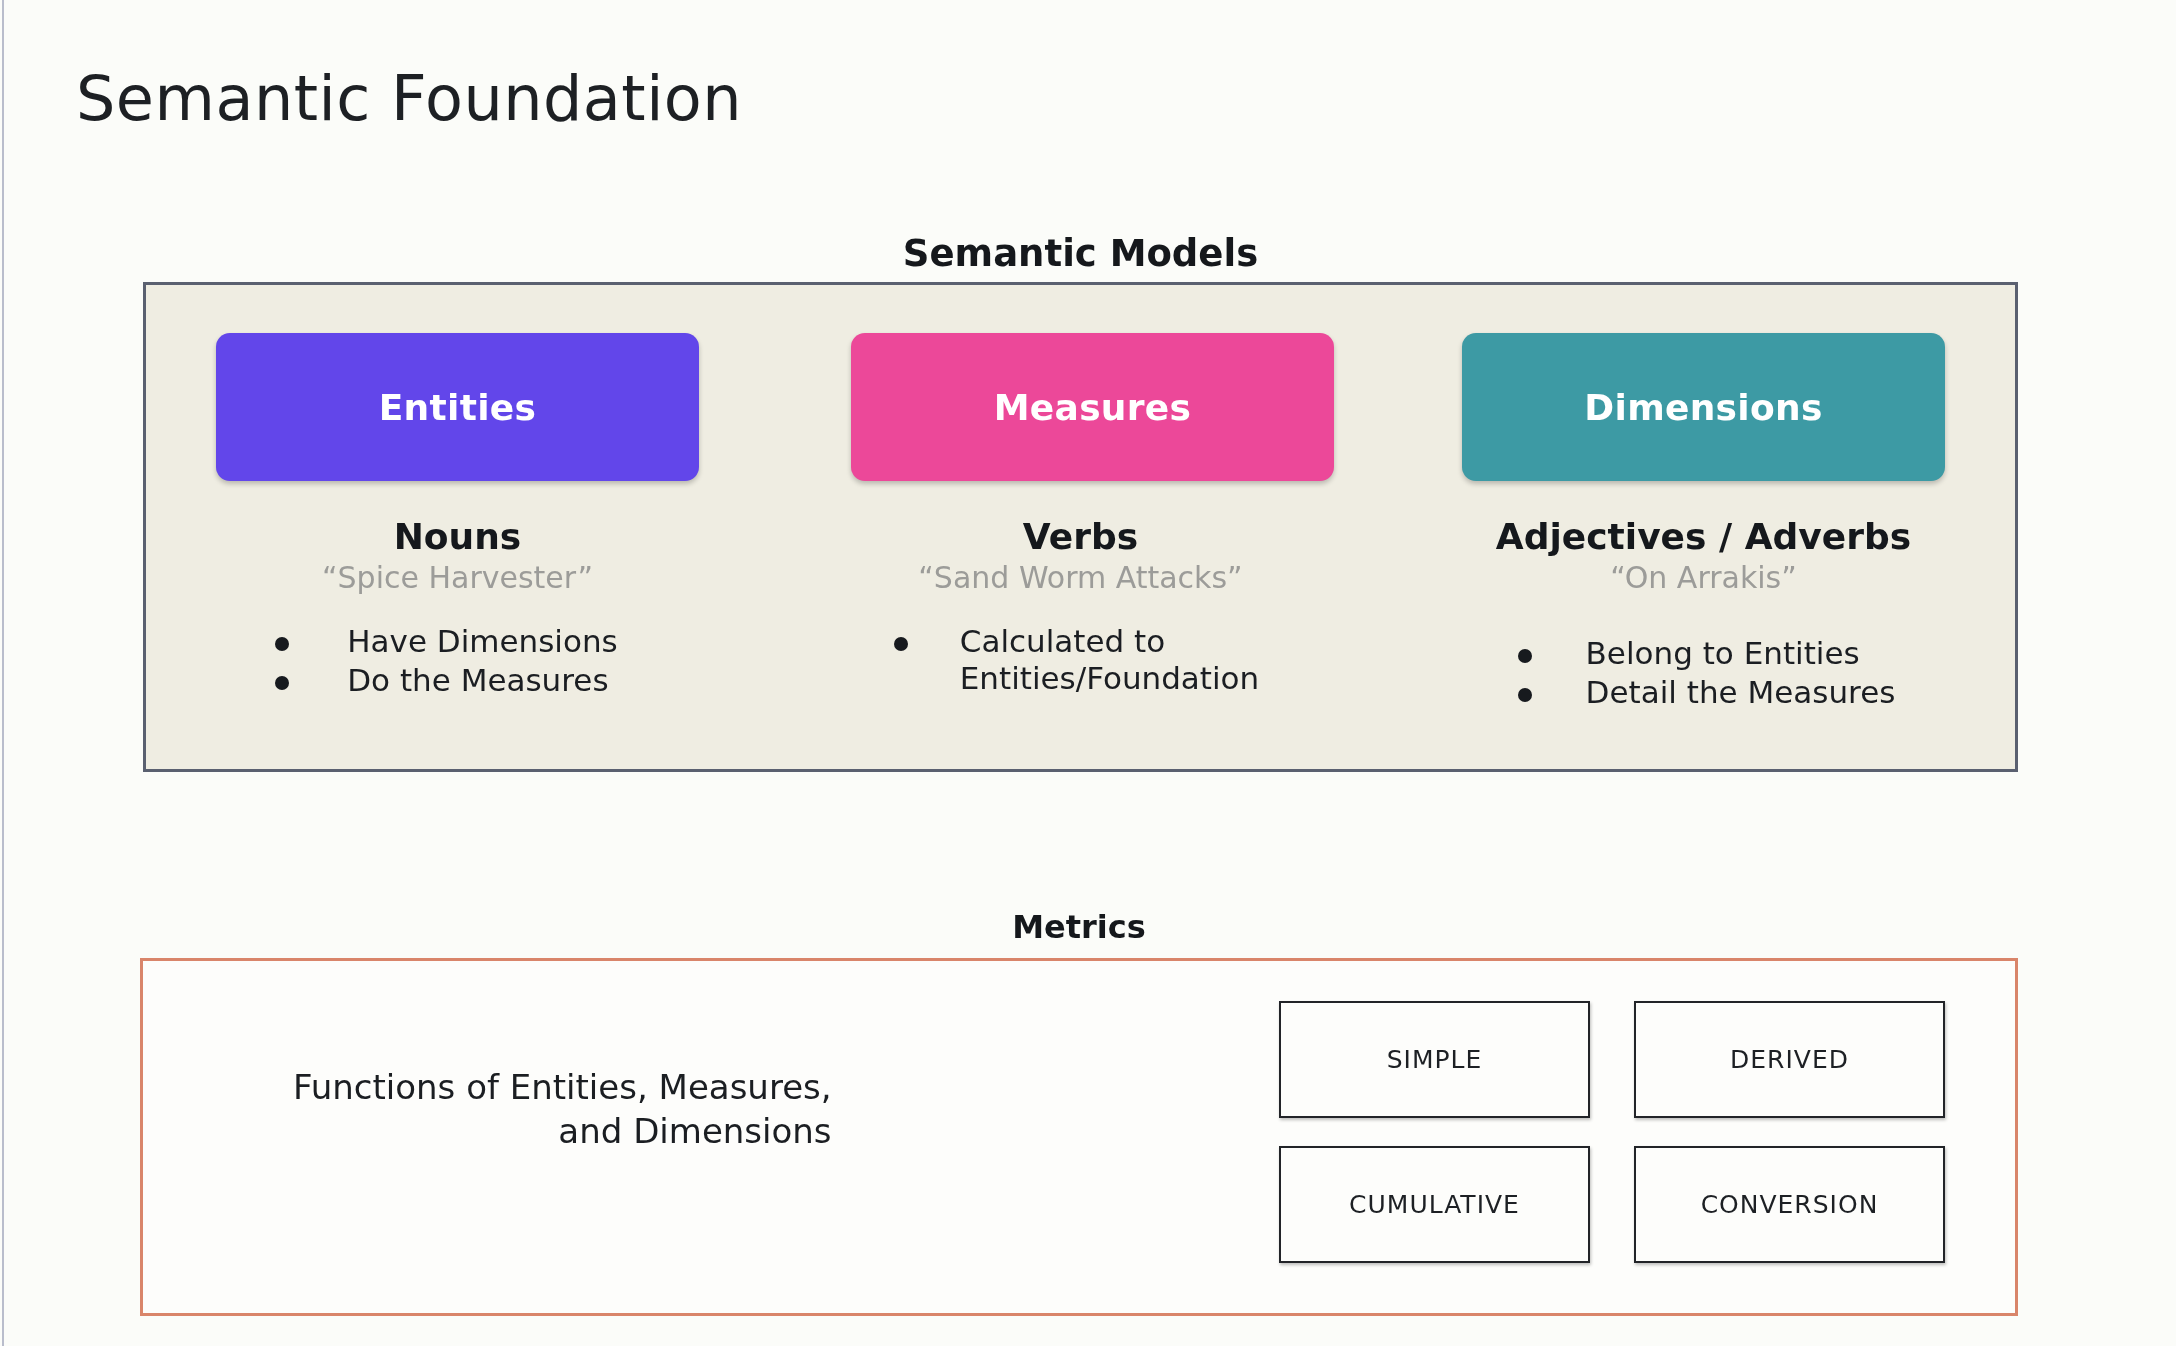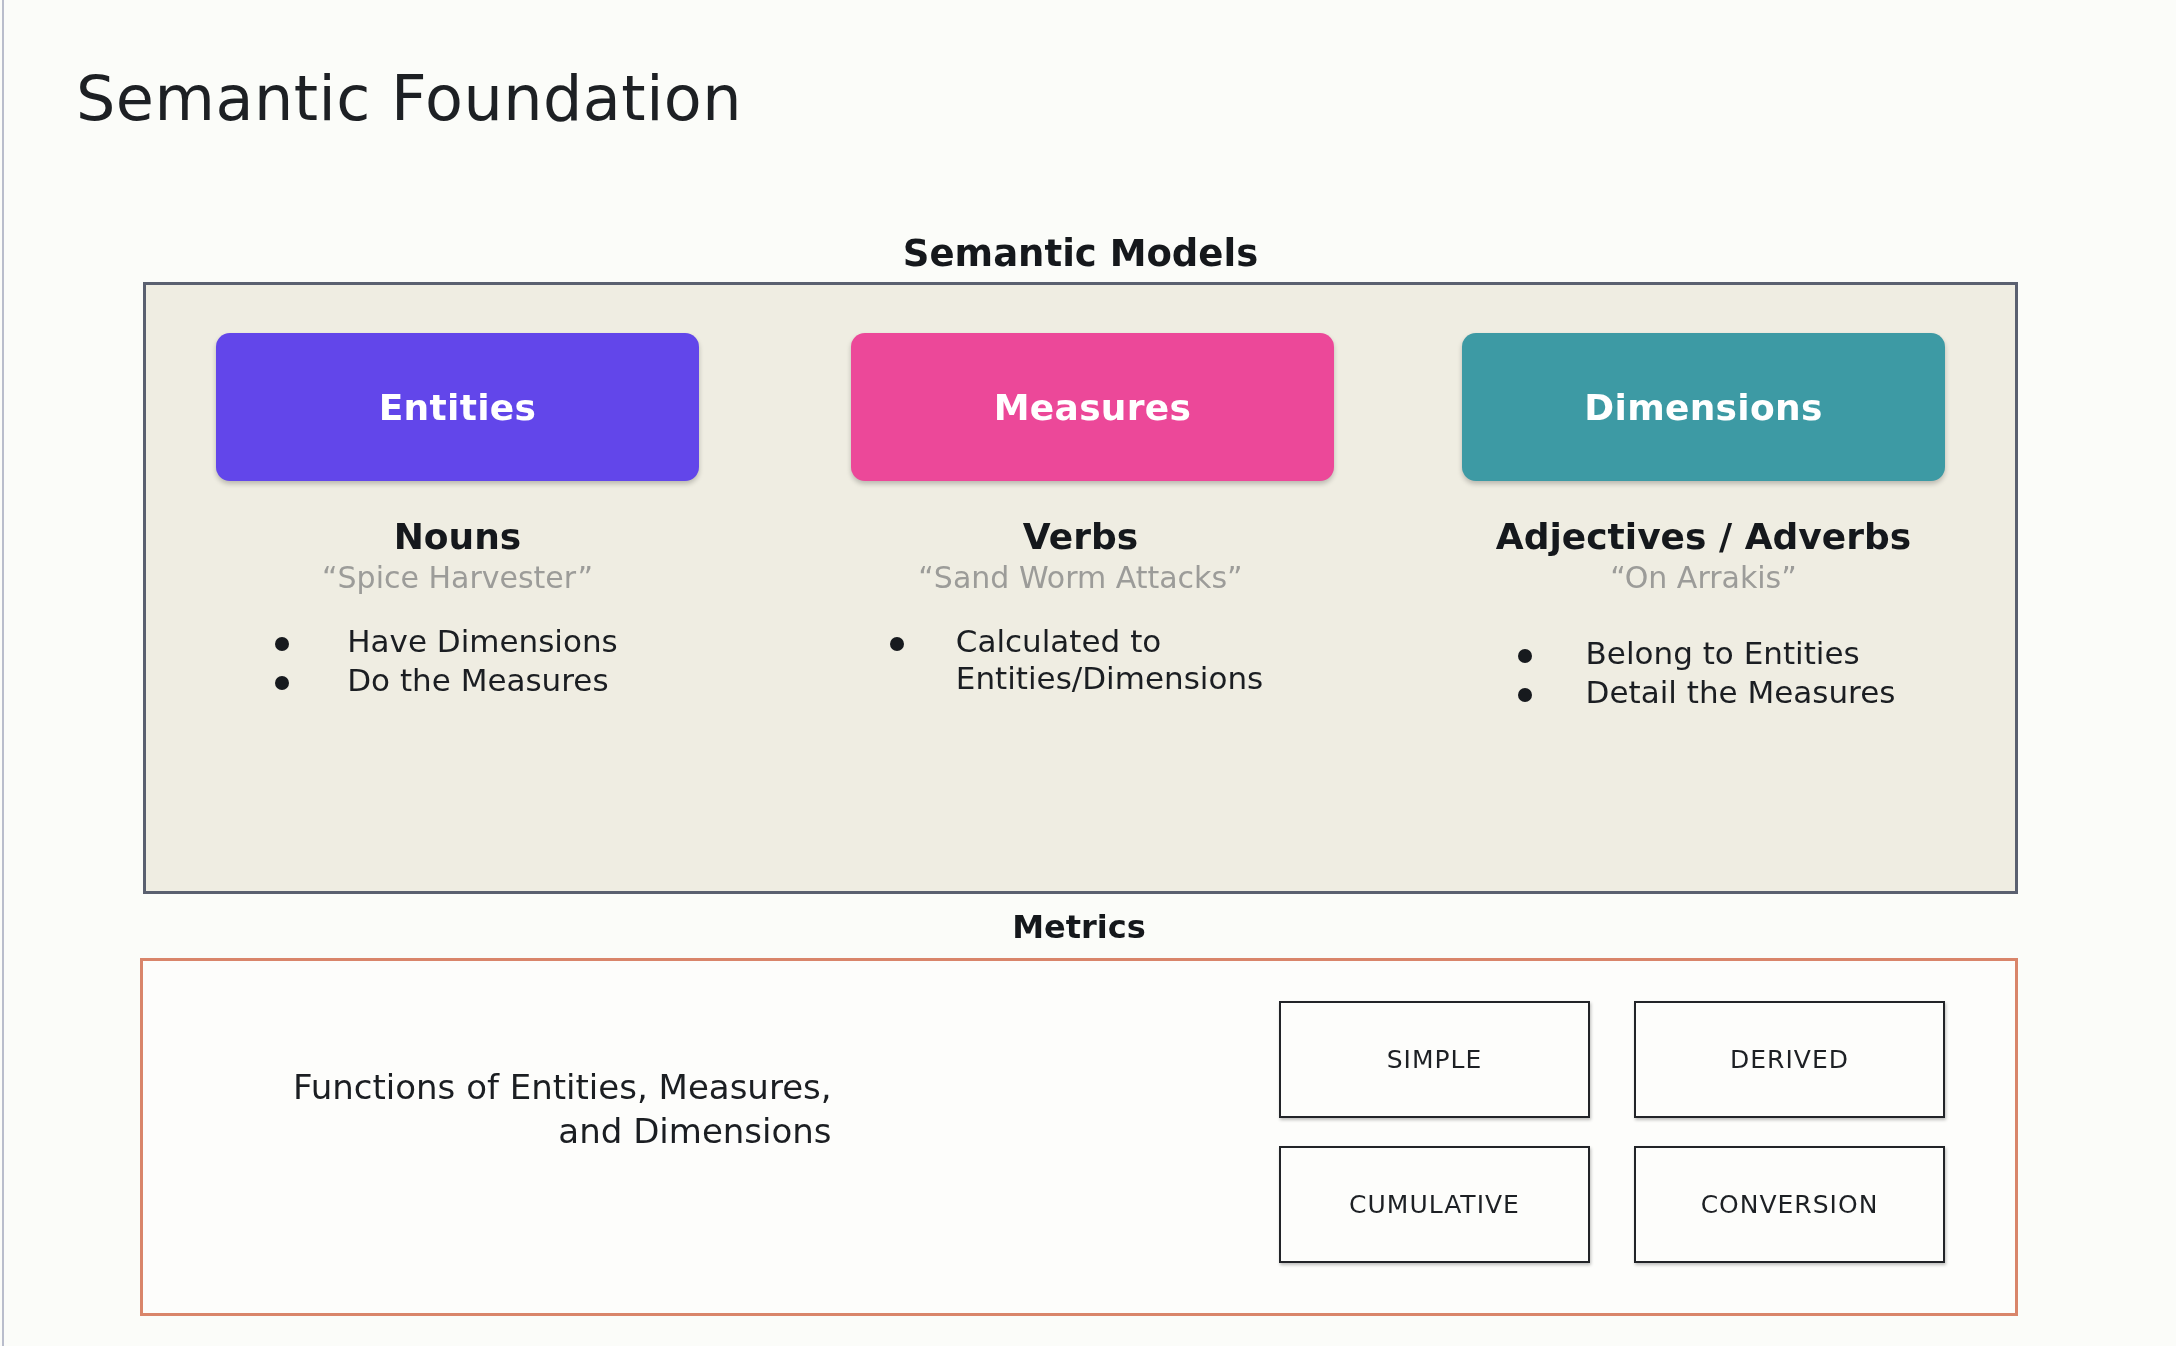--- a/index.html
+++ b/index.html
@@ -46,21 +46,21 @@
     font-size: 37px;
     font-weight: bold;
     color: #15181c;
   }
 
   .semantic-panel {
     position: absolute;
     left: 143px;
     top: 282px;
     width: 1875px;
-    height: 612px;
+    height: 490px;
     background: #efede2;
     border: 3px solid #5a6070;
     box-sizing: border-box;
   }
 
   .columns {
     position: absolute;
     left: 0;
     top: 0;
     width: 100%;
@@ -235,21 +235,21 @@
     </div>
 
     <div class="col col-measures">
       <div class="chip measures">Measures</div>
       <div class="part-of-speech">Verbs</div>
       <div class="example-quote">“Sand Worm Attacks”</div>
       <div class="bullets">
         <div class="bullet-row">
           <span class="bullet-dot"></span>
           <span class="bullet-text" style="white-space:pre-line;">Calculated to
-Entities/Dimensions</span>
+Entities/Foundation</span>
         </div>
       </div>
     </div>
 
     <div class="col col-dimensions">
       <div class="chip dimensions">Dimensions</div>
       <div class="part-of-speech">Adjectives / Adverbs</div>
       <div class="example-quote">“On Arrakis”</div>
       <div class="bullets">
         <div class="bullet-row">

